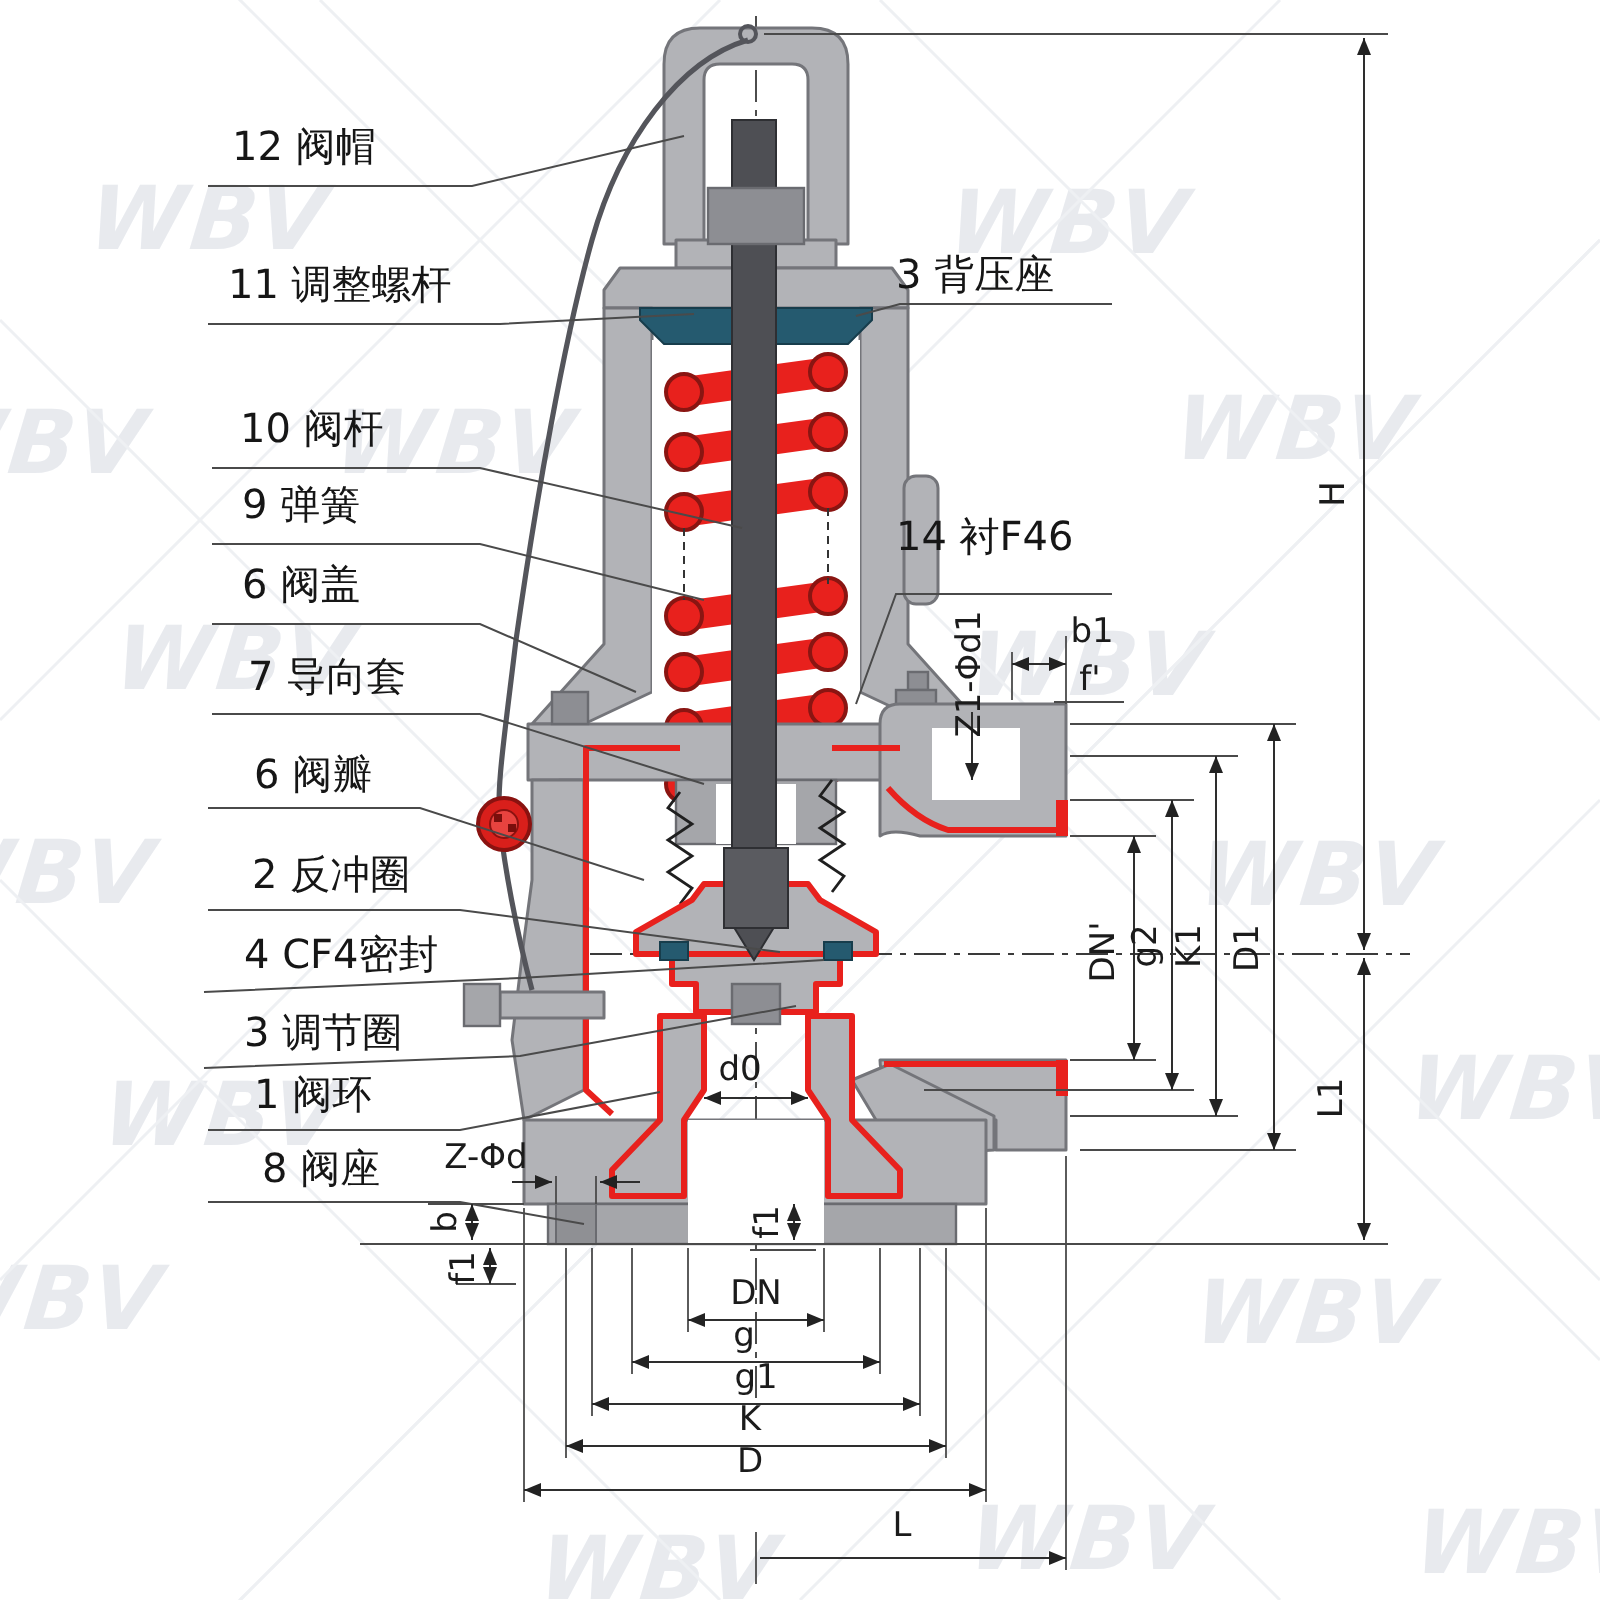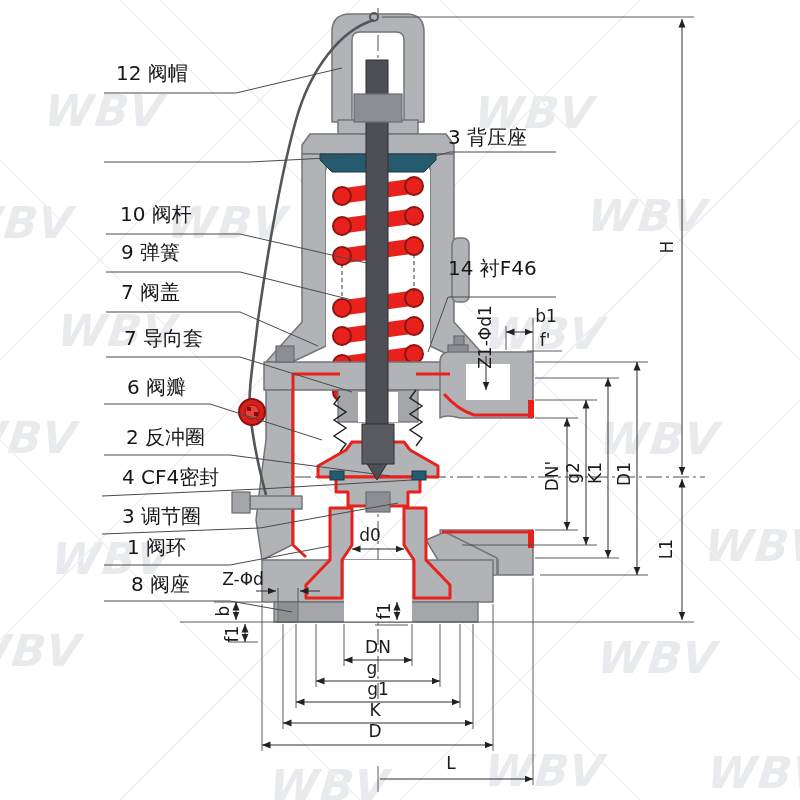--- a/index.html
+++ b/index.html
@@ -275,23 +275,24 @@
       <line class="dimln" marker-start="url(#aS)" marker-end="url(#aE)" x1="236" y1="602" x2="236" y2="620"></line>
       <line class="dimln" marker-start="url(#aS)" marker-end="url(#aE)" x1="245" y1="624" x2="245" y2="642"></line>
       <line class="dimln" marker-start="url(#aS)" marker-end="url(#aE)" x1="506" y1="332" x2="533" y2="332"></line>
       <line class="dimln" marker-end="url(#aE)" x1="256" y1="591" x2="276" y2="591"></line>
       <line class="dimln" marker-end="url(#aE)" x1="320" y1="591" x2="300" y2="591"></line>
       <line class="dimln" marker-end="url(#aE)" x1="486" y1="356" x2="486" y2="390"></line>
     </g>
   </svg>
 
   <div class="lbl" style="left:116px;top:62px">12 阀帽</div>
+  <div class="lbl" style="left:114px;top:131px">11 调整螺杆</div>
   <div class="lbl" style="left:120px;top:203px">10 阀杆</div>
   <div class="lbl" style="left:121px;top:241px">9 弹簧</div>
-  <div class="lbl" style="left:121px;top:281px">7 阀盖</div>
+  <div class="lbl" style="left:121px;top:281px">6 阀盖</div>
   <div class="lbl" style="left:124px;top:327px">7 导向套</div>
   <div class="lbl" style="left:127px;top:376px">6 阀瓣</div>
   <div class="lbl" style="left:126px;top:426px">2 反冲圈</div>
   <div class="lbl" style="left:122px;top:466px">4 CF4密封</div>
   <div class="lbl" style="left:122px;top:505px">3 调节圈</div>
   <div class="lbl" style="left:127px;top:536px">1 阀环</div>
   <div class="lbl" style="left:131px;top:573px">8 阀座</div>
 
   <div class="lbl" style="left:448px;top:126px">3 背压座</div>
   <div class="lbl" style="left:448px;top:257px">14 衬F46</div>

